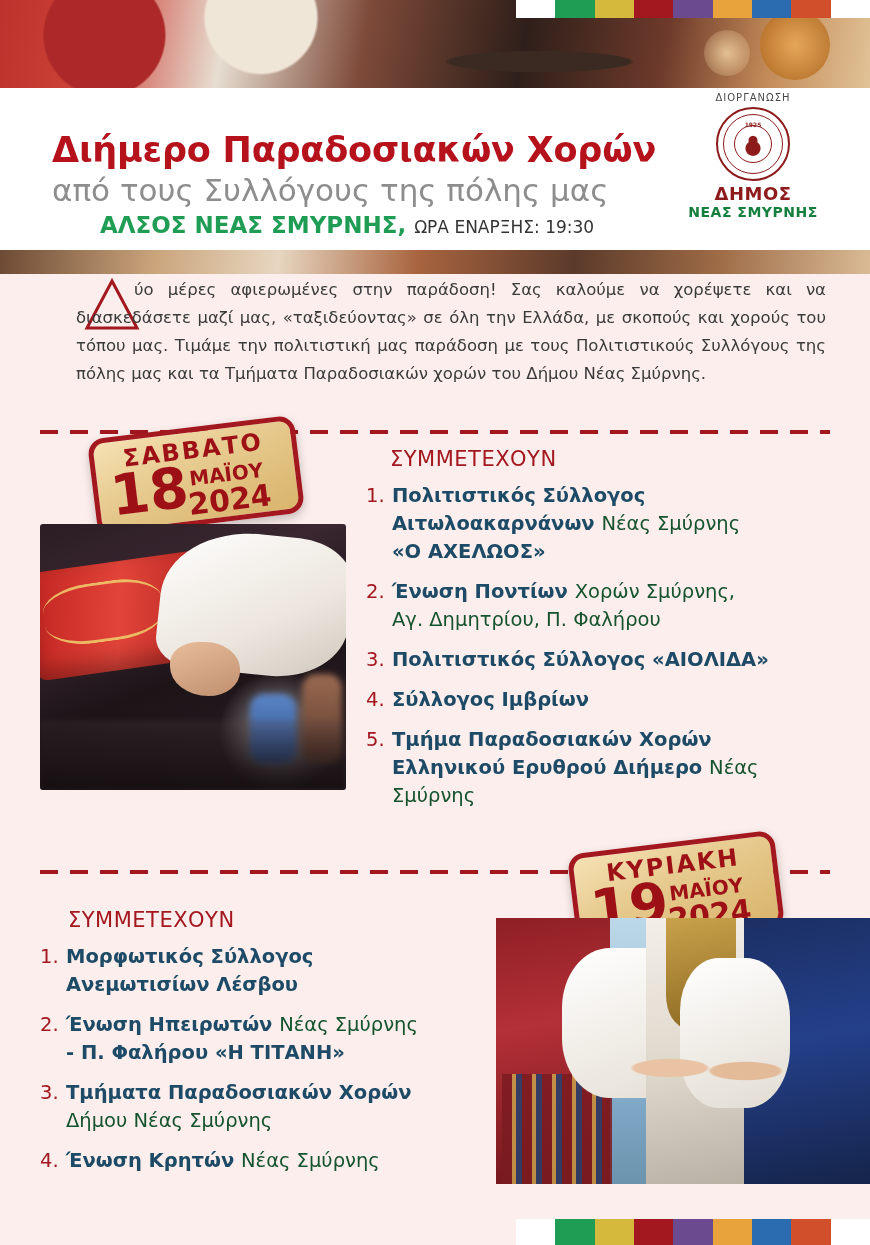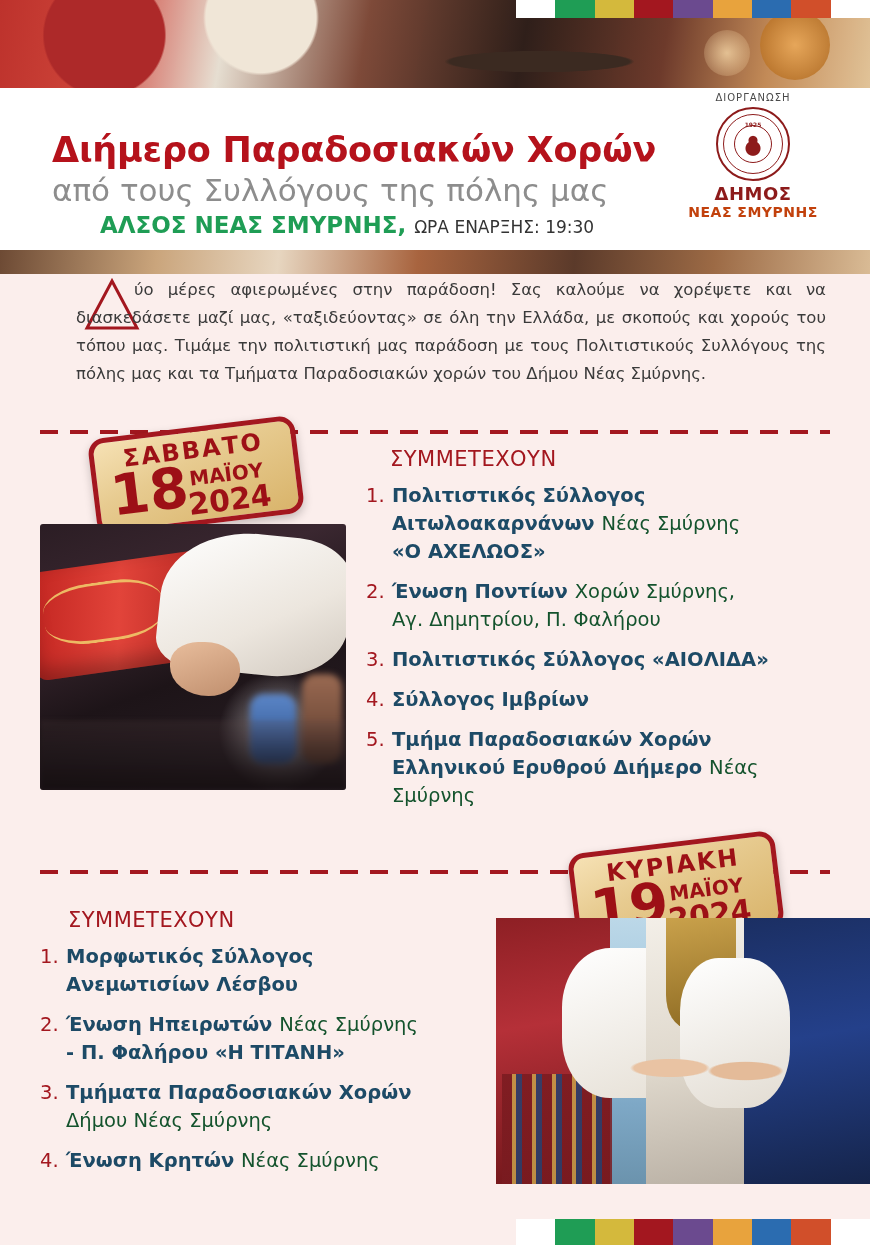--- a/index.html
+++ b/index.html
@@ -99,21 +99,21 @@
     border: 1px solid #8d1b1b;
     background:
       radial-gradient(circle at 50% 62%, #8d1b1b 0 7px, rgba(141,27,27,0) 8px),
       radial-gradient(circle at 50% 40%, #8d1b1b 0 4px, rgba(141,27,27,0) 5px);
   }
   .seal .seal-year {
     position: absolute; top: 12px; left: 0; right: 0; text-align: center;
     font-size: 6px; color: #8d1b1b; font-weight: 700;
   }
   .org-name1 { font-size: 18px; font-weight: 700; color: #8d1b1b; letter-spacing: .5px; }
-  .org-name2 { font-size: 14px; font-weight: 700; color: #c2410c; letter-spacing: .5px; }
+  .org-name2 { font-size: 14px; font-weight: 700; color: #15803d; letter-spacing: .5px; }
 
   
   .band2 {
     position: absolute; top: 250px; left: 0; width: 870px; height: 24px;
     background: linear-gradient(95deg, #6d4a34 0%, #caa57c 18%, #e7d6c0 32%, #a8643f 48%, #5b3a2a 66%, #9c6a45 82%, #d9bb95 100%);
   }
 
   
   .intro {
     position: absolute; top: 276px; left: 0; width: 870px; height: 140px;

